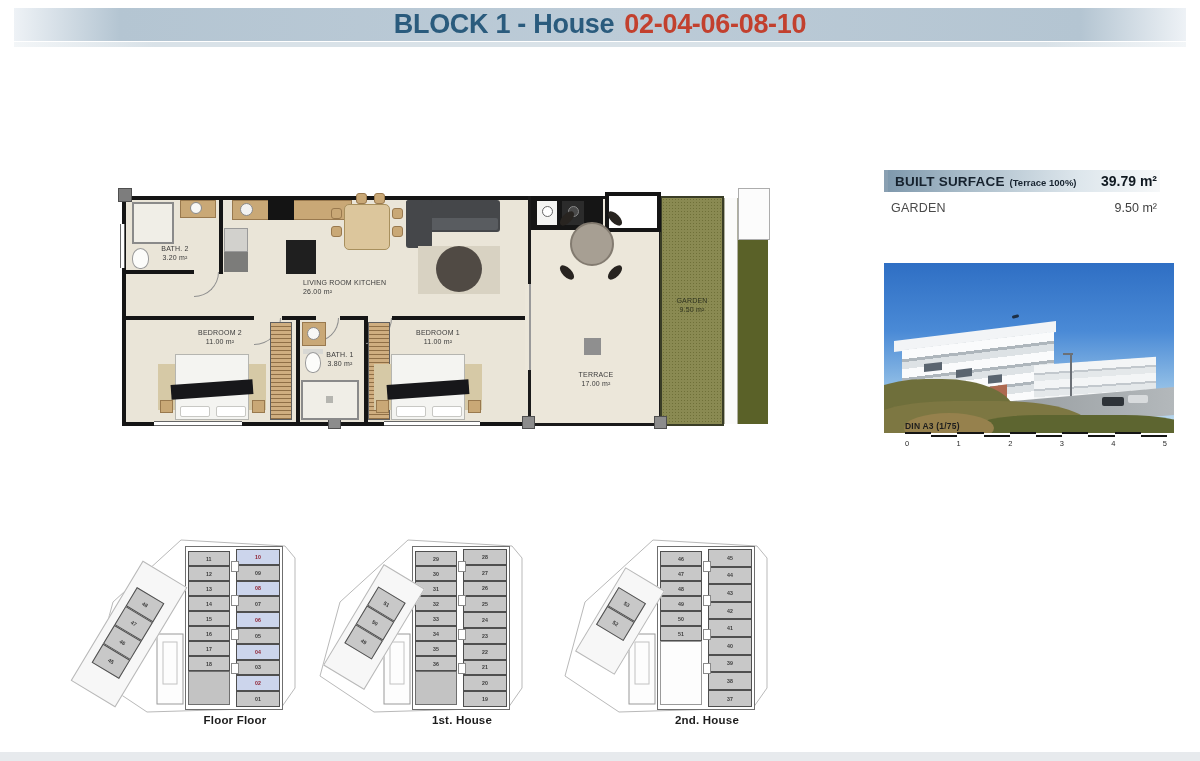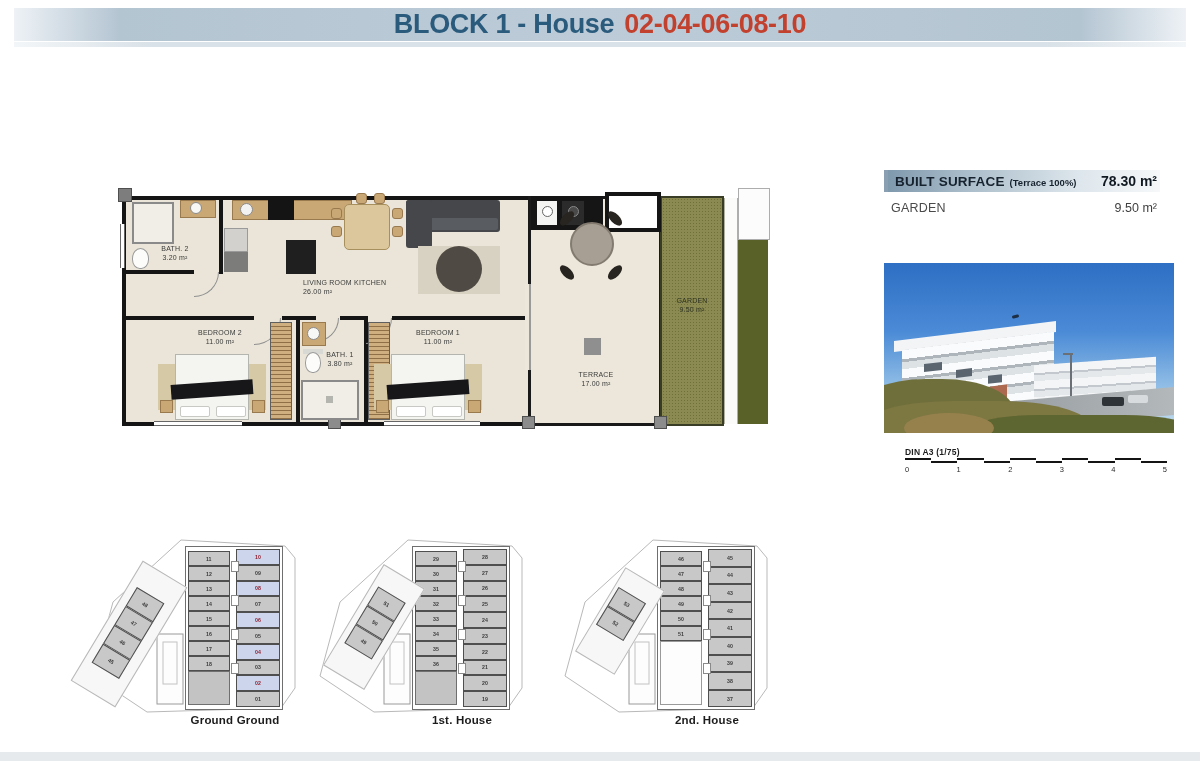--- a/index.html
+++ b/index.html
@@ -31,21 +31,21 @@
     border-left:4px solid #8aa0b2;}
   .s-label{font-weight:bold;font-size:13.5px;color:#16222e;padding-left:7px;letter-spacing:.2px;}
   .s-note{font-weight:bold;font-size:9.5px;color:#16222e;margin-left:5px;padding-top:2px;}
   .s-value{margin-left:auto;font-weight:bold;font-size:14px;color:#101921;padding-right:3px;}
   .s-row.plain{height:20px;margin-top:2px;}
   .s-row.plain .s-label{font-weight:normal;color:#4a4a4a;font-size:12.5px;}
   .s-row.plain .s-value{font-weight:normal;color:#3f3f3f;font-size:12.5px;}
   
   .photo{left:884px;top:263px;width:290px;height:170px;overflow:hidden;background:#4a8ad6;}
   
-  .scalebar{left:905px;top:447px;width:262px;}
+  .scalebar{left:905px;top:421px;width:262px;}
   .sb-label{font-size:8.5px;font-weight:bold;color:#1d1d1d;letter-spacing:.2px;}
   .sb-bar{font-size:0;height:7px;margin-top:1px;white-space:nowrap;}
   .sb-bar span{display:inline-block;width:10%;border-top:2.4px solid #141414;vertical-align:top;height:3px;}
   .sb-bar span:nth-child(even){margin-top:3.2px;}
   .sb-ticks{display:flex;justify-content:space-between;font-size:7.5px;color:#2b2b2b;margin-top:0px;}
   
   .kplan{width:230px;height:196px;}
   .kp-building{position:absolute;left:100px;top:8px;width:98px;height:164px;background:#fff;
     border:1px solid #6f6f6f;box-sizing:border-box;}
   .kp-cell{position:absolute;background:#c8c8c8;border:1px solid #4f4f4f;box-sizing:border-box;
@@ -193,21 +193,21 @@
   <div class="rlabel" style="left:574px;top:118px;color:#2f3320;">
     <div>GARDEN</div>
       <div>9.50 m²</div>
   </div>
 </div>
 
 <div class="abs surface-table">
   <div class="s-row hl">
     <span class="s-label">BUILT SURFACE</span>
     <span class="s-note">(Terrace 100%)</span>
-    <span class="s-value">78.30 m²</span>
+    <span class="s-value">39.79 m²</span>
   </div>
   <div class="s-row plain">
     <span class="s-label">GARDEN</span>
     <span class="s-value">9.50 m²</span>
   </div>
 </div>
 
 <div class="abs photo">
   <div class="abs" style="left:0;top:0;width:290px;height:170px;background:linear-gradient(180deg,#2f6fc4 0%,#4a8ad6 40%,#9cc6e8 78%,#c8e0f0 100%);"></div>
   <div class="abs" style="left:128px;top:52px;width:7px;height:3px;background:#1d2f45;border-radius:2px;transform:rotate(-12deg);"></div>
@@ -304,21 +304,21 @@
       </div>
       <div class="kp-cell" style="left: 50px; top: 144.2px; width: 44px; height: 15.8px;">
         <span class="u-num">01</span>
       </div>
       <div class="kp-base" style="left: 2px; top: 124px; width: 42px; height: 34px;"></div>
       <div class="kp-box" style="left: 45px; top: 14px; width: 8px; height: 11px;"></div>
       <div class="kp-box" style="left: 45px; top: 48px; width: 8px; height: 11px;"></div>
       <div class="kp-box" style="left: 45px; top: 82px; width: 8px; height: 11px;"></div>
       <div class="kp-box" style="left: 45px; top: 116px; width: 8px; height: 11px;"></div>
     </div>
-  <div class="kp-caption">Ground Ground</div>
+  <div class="kp-caption">Floor Floor</div>
 <div class="kp-strip" style="left: 18px; top: 26px; width: 52px; height: 140px;"></div><div class="kp-diagbox" style="left: 27px; top: 51px; width: 32px; height: 88px;">
       <div class="kp-cell" style="left: 0px; top: 0px; width: 32px; height: 22px;">
         <span class="u-num">48</span>
       </div>
       <div class="kp-cell" style="left: 0px; top: 22px; width: 32px; height: 22px;">
         <span class="u-num">47</span>
       </div>
       <div class="kp-cell" style="left: 0px; top: 44px; width: 32px; height: 22px;">
         <span class="u-num">46</span>
       </div>

